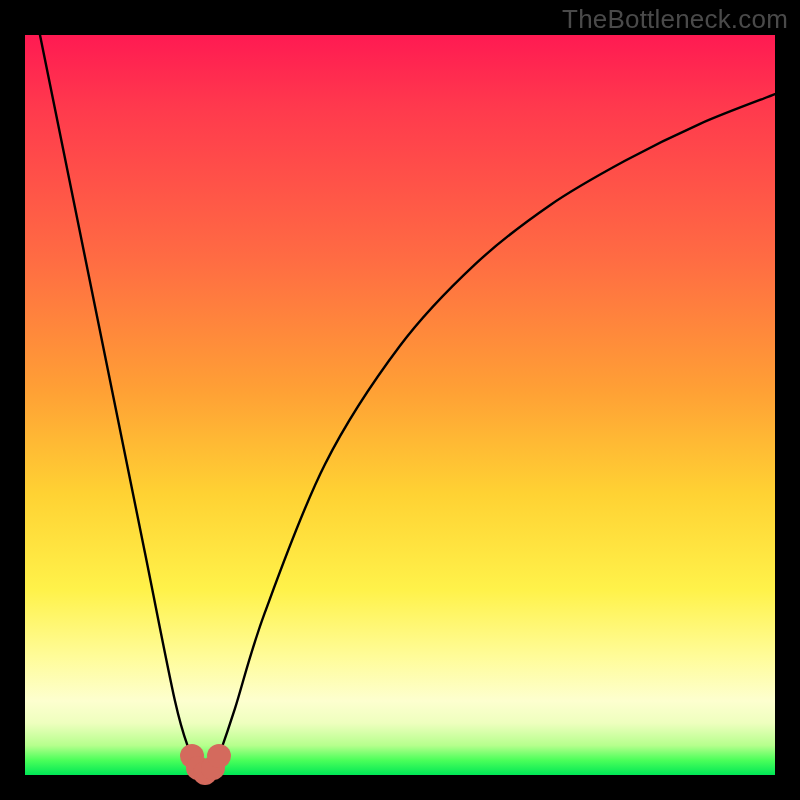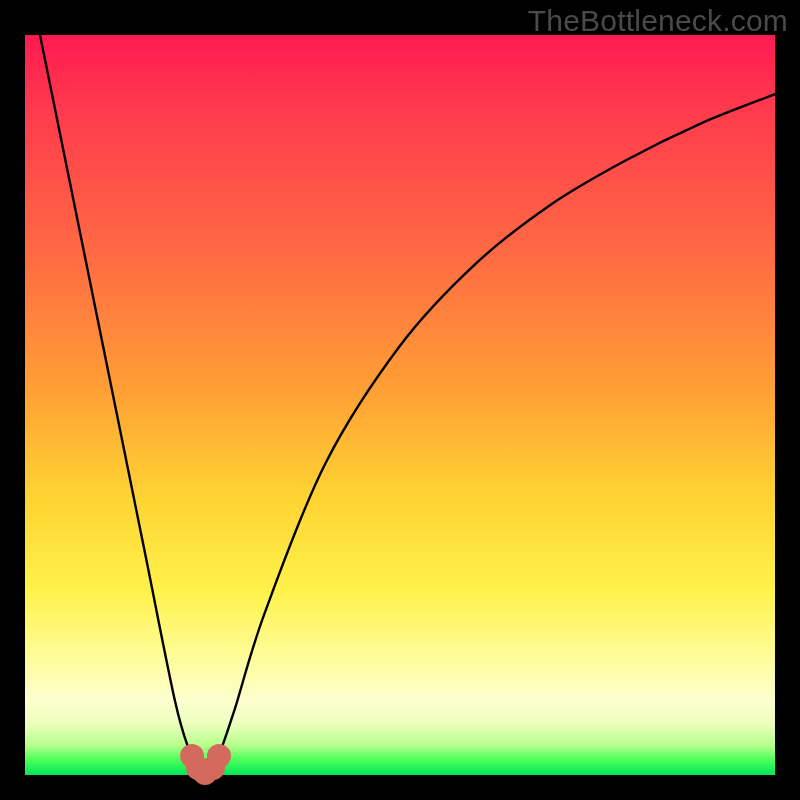--- a/index.html
+++ b/index.html
@@ -40,21 +40,21 @@
       #b6ff8d 96%,
       #4bff5a 98%,
       #00e756 100%
     );
   }
   .watermark {
     position: absolute;
     top: 4px;
     right: 12px;
     color: #4a4a4a;
-    font-size: 30px;
+    font-size: 26px;
     letter-spacing: 0.2px;
     user-select: none;
   }
   svg.curve {
     position: absolute;
     left: 0;
     top: 0;
     width: 750px;
     height: 740px;
     overflow: visible;

